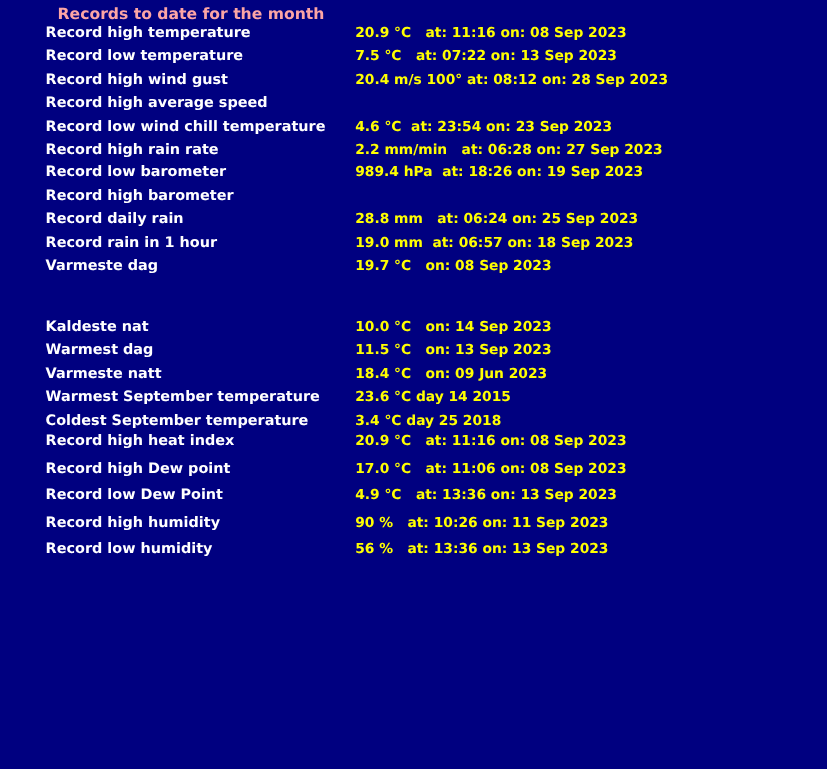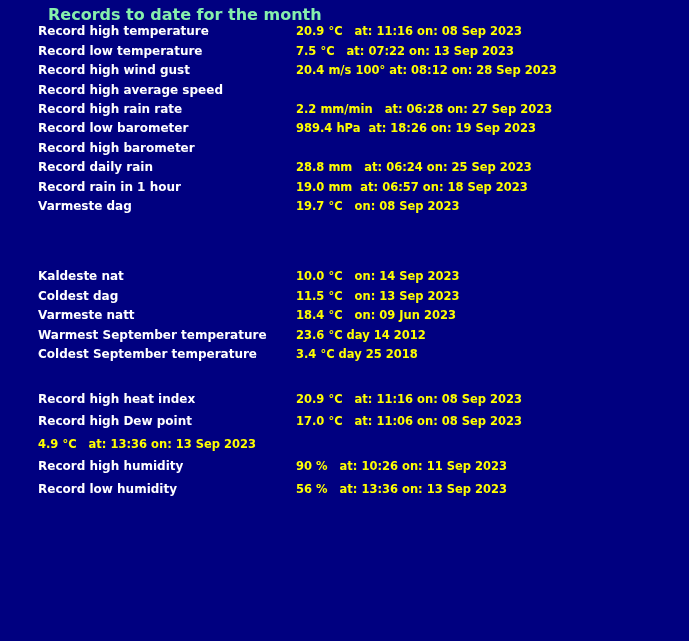--- a/index.html
+++ b/index.html
@@ -12,35 +12,35 @@
     background: #000080;
     overflow: hidden;
     font-family: "DejaVu Sans", "Liberation Sans", sans-serif;
     font-weight: bold;
     position: relative;
   }
   .page-title {
     position: absolute;
     left: 48px;
     top: 5px;
-    font-size: 16px;
-    color: #86efac;
+    font-size: 13px;
+    color: #fca5a5;
     white-space: pre;
   }
   .records-section {
     position: absolute;
     left: 0;
     width: 689px;
   }
   #section-monthly   { top: 20px; }
   #section-daily     { top: 265px; }
-  #section-humidity  { top: 384px; }
+  #section-humidity  { top: 360px; }
   .record-row {
     display: flex;
-    align-items: flex-end;
+    align-items: flex-start;
     padding-left: 38px;
     height: 19.4px;
     line-height: 15px;
   }
   #section-humidity .record-row {
     height: 22.5px;
   }
   .record-label {
     color: #FFFFFF;
     font-size: 12px;
@@ -69,20 +69,24 @@
     <span class="record-value">7.5 °C   at: 07:22 on: 13 Sep 2023</span>
   </div>
   <div class="record-row">
     <span class="record-label">Record high wind gust</span>
     <span class="record-value">20.4 m/s 100° at: 08:12 on: 28 Sep 2023</span>
   </div>
   <div class="record-row">
     <span class="record-label">Record high average speed</span>
   </div>
   <div class="record-row">
+    <span class="record-label">Record low wind chill temperature</span>
+    <span class="record-value">4.6 °C  at: 23:54 on: 23 Sep 2023</span>
+  </div>
+  <div class="record-row">
     <span class="record-label">Record high rain rate</span>
     <span class="record-value">2.2 mm/min   at: 06:28 on: 27 Sep 2023</span>
   </div>
   <div class="record-row">
     <span class="record-label">Record low barometer</span>
     <span class="record-value">989.4 hPa  at: 18:26 on: 19 Sep 2023</span>
   </div>
   <div class="record-row">
     <span class="record-label">Record high barometer</span>
   </div>
@@ -99,47 +103,48 @@
     <span class="record-value">19.7 °C   on: 08 Sep 2023</span>
   </div>
 </div>
 
 <div id="section-daily" class="records-section">
   <div class="record-row">
     <span class="record-label">Kaldeste nat</span>
     <span class="record-value">10.0 °C   on: 14 Sep 2023</span>
   </div>
   <div class="record-row">
-    <span class="record-label">Coldest dag</span>
+    <span class="record-label">Warmest dag</span>
     <span class="record-value">11.5 °C   on: 13 Sep 2023</span>
   </div>
   <div class="record-row">
     <span class="record-label">Varmeste natt</span>
     <span class="record-value">18.4 °C   on: 09 Jun 2023</span>
   </div>
   <div class="record-row">
     <span class="record-label">Warmest September temperature</span>
-    <span class="record-value">23.6 °C day 14 2012</span>
+    <span class="record-value">23.6 °C day 14 2015</span>
   </div>
   <div class="record-row">
     <span class="record-label">Coldest September temperature</span>
     <span class="record-value">3.4 °C day 25 2018</span>
   </div>
 </div>
 
 <div id="section-humidity" class="records-section">
   <div class="record-row">
     <span class="record-label">Record high heat index</span>
     <span class="record-value">20.9 °C   at: 11:16 on: 08 Sep 2023</span>
   </div>
   <div class="record-row">
     <span class="record-label">Record high Dew point</span>
     <span class="record-value">17.0 °C   at: 11:06 on: 08 Sep 2023</span>
   </div>
   <div class="record-row">
+    <span class="record-label">Record low Dew Point</span>
     <span class="record-value">4.9 °C   at: 13:36 on: 13 Sep 2023</span>
   </div>
   <div class="record-row">
     <span class="record-label">Record high humidity</span>
     <span class="record-value">90 %   at: 10:26 on: 11 Sep 2023</span>
   </div>
   <div class="record-row">
     <span class="record-label">Record low humidity</span>
     <span class="record-value">56 %   at: 13:36 on: 13 Sep 2023</span>
   </div>

